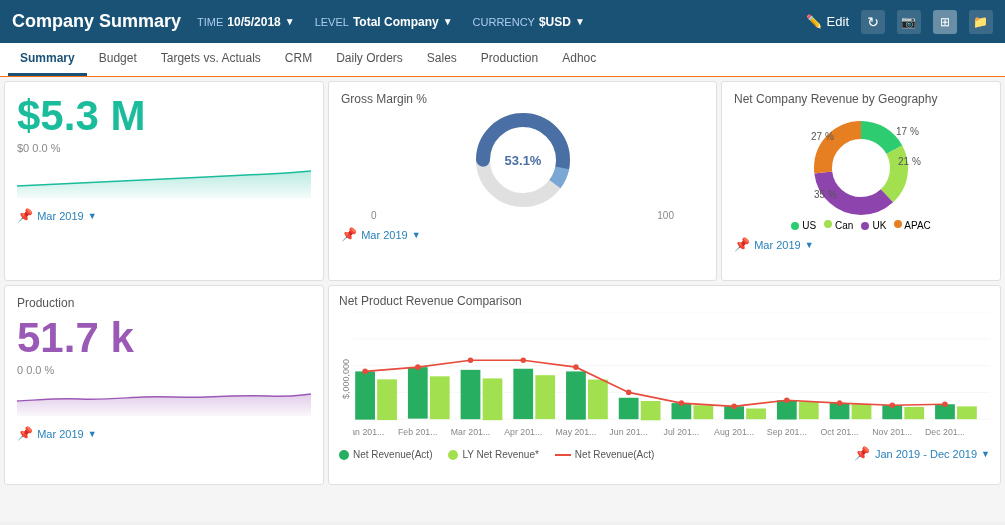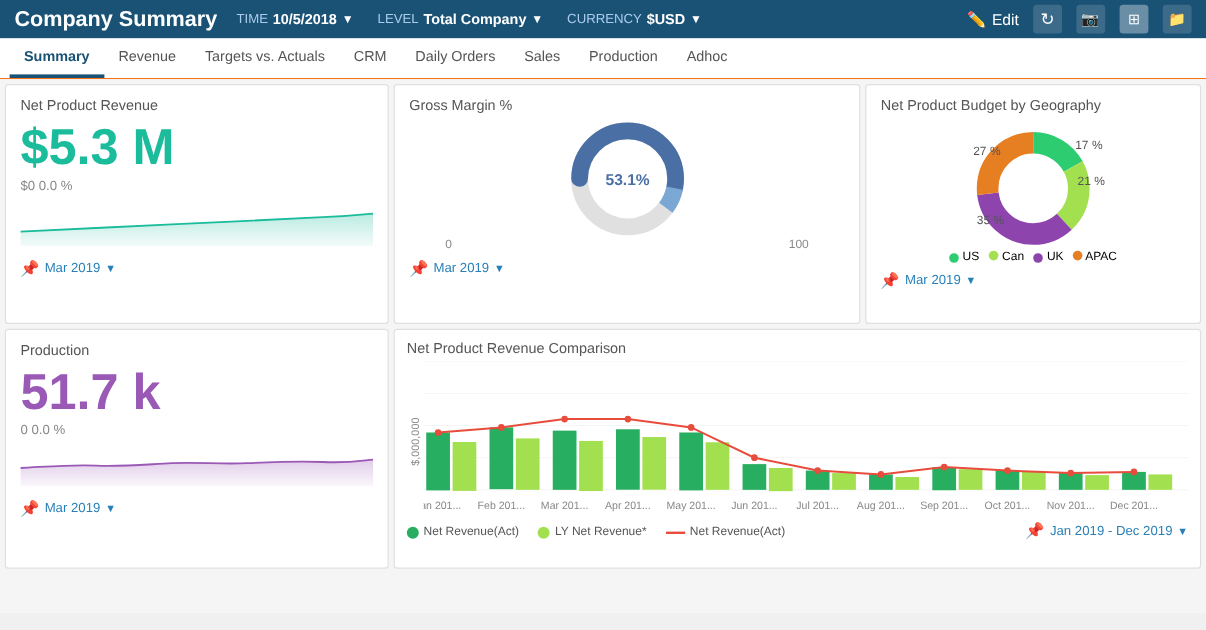--- a/index.html
+++ b/index.html
@@ -5,21 +5,21 @@
     * { box-sizing: border-box; margin: 0; padding: 0; }
     body { font-family: Arial, sans-serif; background: #f0f0f0; width: 1005px; height: 525px; overflow: hidden; }
 
     
     .header {
       background: #1a5276;
       color: white;
       display: flex;
       align-items: center;
       padding: 0 12px;
-      height: 32px;
+      height: 43px;
       gap: 16px;
     }
     .header-title { font-size: 18px; font-weight: bold; color: white; flex-shrink: 0; }
     .header-controls { display: flex; align-items: center; gap: 20px; flex: 1; }
     .header-control { display: flex; align-items: center; gap: 4px; font-size: 12px; }
     .header-control .label { color: #aaccee; font-size: 11px; }
     .header-control .value { color: white; font-weight: bold; font-size: 12px; }
     .header-actions { display: flex; align-items: center; gap: 12px; margin-left: auto; }
     .header-action-btn { color: white; font-size: 13px; cursor: pointer; display: flex; align-items: center; gap: 4px; }
     .header-icon { width: 24px; height: 24px; background: rgba(255,255,255,0.15); border-radius: 3px; display: flex; align-items: center; justify-content: center; cursor: pointer; }
@@ -135,33 +135,32 @@
       <span style="font-size:12px;">⊞</span>
     </div>
     <div class="header-icon">
       <span style="font-size:12px;">📁</span>
     </div>
   </div>
 </div>
 
 <div class="tabs">
   <div class="tab active">Summary</div>
-  <div class="tab">Revenue</div>
+  <div class="tab">Budget</div>
   <div class="tab">Targets vs. Actuals</div>
   <div class="tab">CRM</div>
   <div class="tab">Daily Orders</div>
   <div class="tab">Sales</div>
   <div class="tab">Production</div>
   <div class="tab">Adhoc</div>
 </div>
 
 <div class="main">
 
   <div class="card revenue-card">
-    <div class="card-title">Net Product Revenue</div>
     <div class="card-value">$5.3 M</div>
     <div class="card-sub">$0    0.0 %</div>
     <div class="sparkline">
       <svg viewBox="0 0 280 40" preserveAspectRatio="none" xmlns="http://www.w3.org/2000/svg">
         <defs>
           <linearGradient id="revGrad" x1="0" y1="0" x2="0" y2="1">
             <stop offset="0%" stop-color="#1abc9c" stop-opacity="0.3"></stop>
             <stop offset="100%" stop-color="#1abc9c" stop-opacity="0.05"></stop>
           </linearGradient>
         </defs>
@@ -194,21 +193,21 @@
       <span>100</span>
     </div>
     <div class="pin-row">
       <span style="font-size:13px;">📌</span>
       <span>Mar 2019</span>
       <span style="font-size:9px;">▼</span>
     </div>
   </div>
 
   <div class="card geo-card">
-    <div class="card-title">Net Product Budget by Geography</div>
+    <div class="card-title">Net Company Revenue by Geography</div>
     <div style="display:flex; justify-content:center; position:relative; height:110px;">
       <svg width="150" height="110" viewBox="0 0 150 110" xmlns="http://www.w3.org/2000/svg">
 
         <circle cx="75" cy="58" r="38" fill="none" stroke="#2ecc71" stroke-width="18" stroke-dasharray="40.6 198.2" stroke-dashoffset="0" transform="rotate(-90 75 58)"></circle>
         <circle cx="75" cy="58" r="38" fill="none" stroke="#a3e04f" stroke-width="18" stroke-dasharray="50.1 188.7" stroke-dashoffset="-40.6" transform="rotate(-90 75 58)"></circle>
         <circle cx="75" cy="58" r="38" fill="none" stroke="#8e44ad" stroke-width="18" stroke-dasharray="83.6 155.2" stroke-dashoffset="-90.7" transform="rotate(-90 75 58)"></circle>
         <circle cx="75" cy="58" r="38" fill="none" stroke="#e67e22" stroke-width="18" stroke-dasharray="64.5 174.3" stroke-dashoffset="-174.3" transform="rotate(-90 75 58)"></circle>
 
         <circle cx="75" cy="58" r="24" fill="white"></circle>
 

